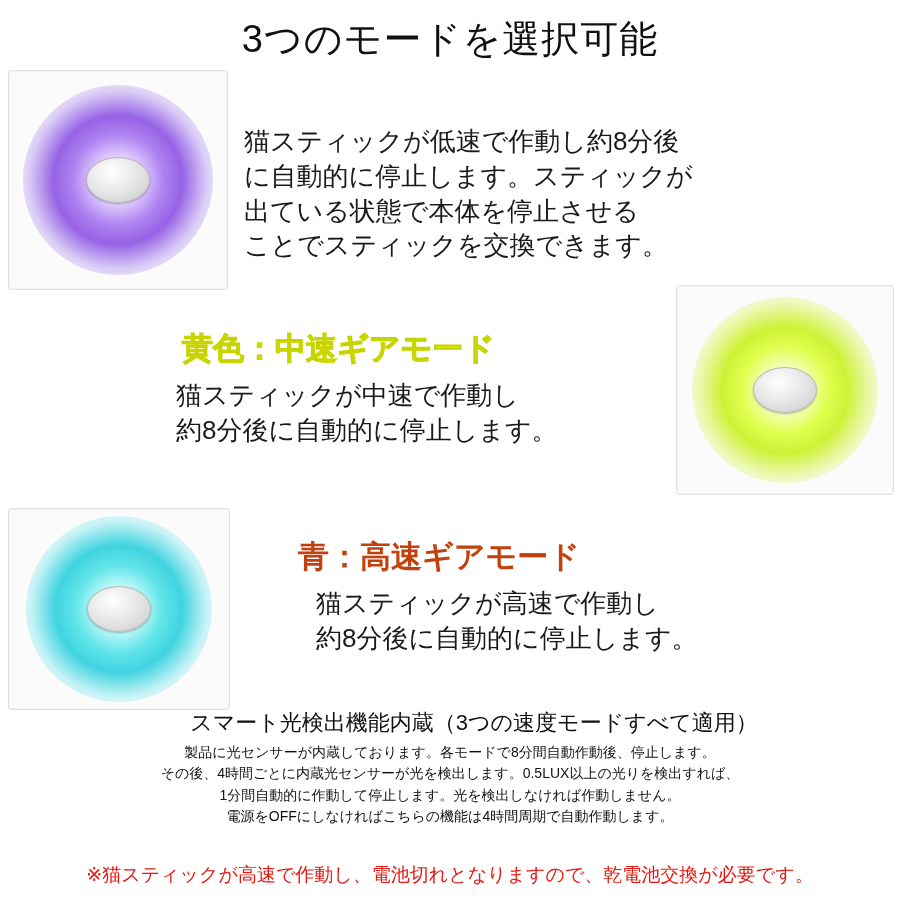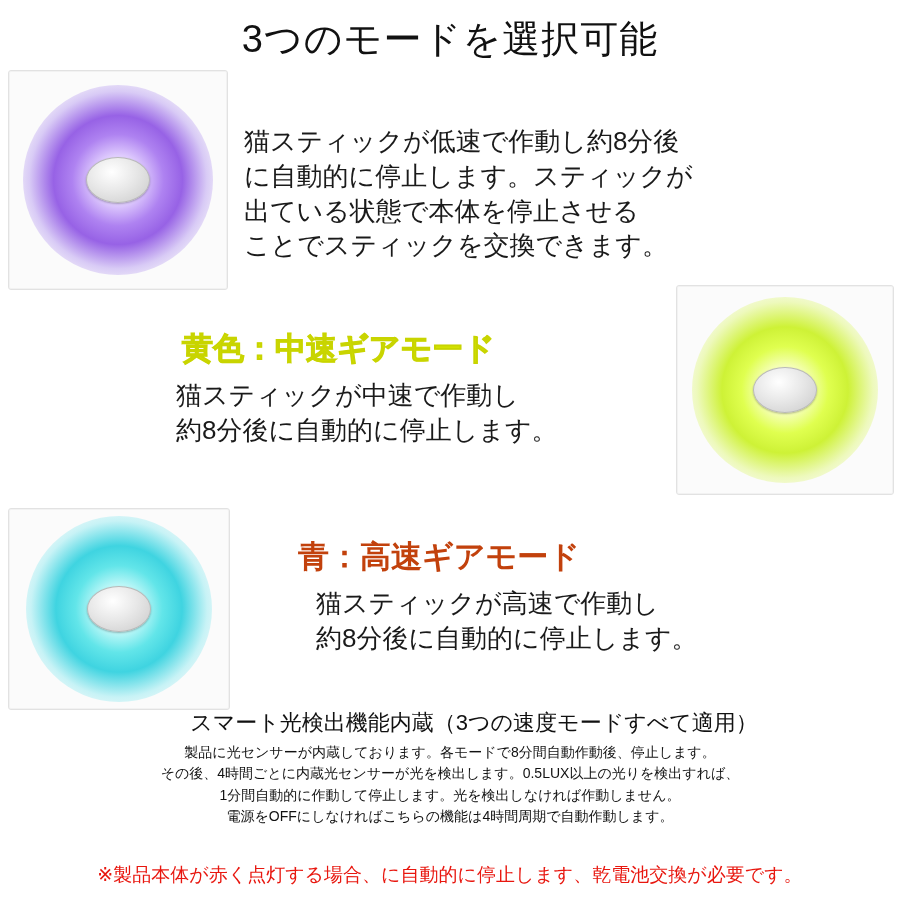--- a/index.html
+++ b/index.html
@@ -190,15 +190,15 @@
   <div class="mode-heading" id="blue-heading">青：高速ギアモード</div>
   <div class="mode-body" id="blue-body">猫スティックが高速で作動し
 約8分後に自動的に停止します。</div>
 
   <div class="smart-title">スマート光検出機能内蔵（3つの速度モードすべて適用）</div>
   <div class="smart-lines">製品に光センサーが内蔵しております。各モードで8分間自動作動後、停止します。
 その後、4時間ごとに内蔵光センサーが光を検出します。0.5LUX以上の光りを検出すれば、
 1分間自動的に作動して停止します。光を検出しなければ作動しません。
 電源をOFFにしなければこちらの機能は4時間周期で自動作動します。</div>
 
-  <div class="warning">※製品本体が赤く点灯する場合、に自動的に停止します、乾電池交換が必要です。</div>
+  <div class="warning">※猫スティックが高速で作動し、電池切れとなりますので、乾電池交換が必要です。</div>
 
 </div>
 
 </body></html>

